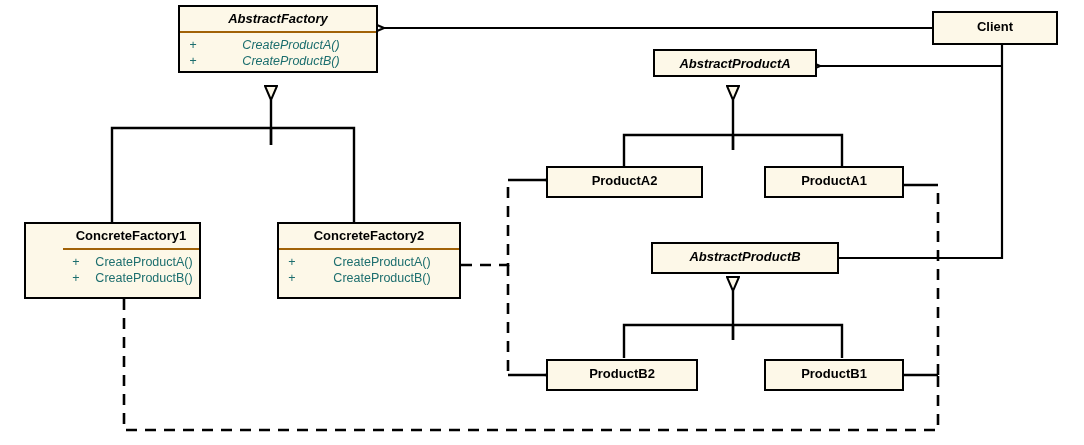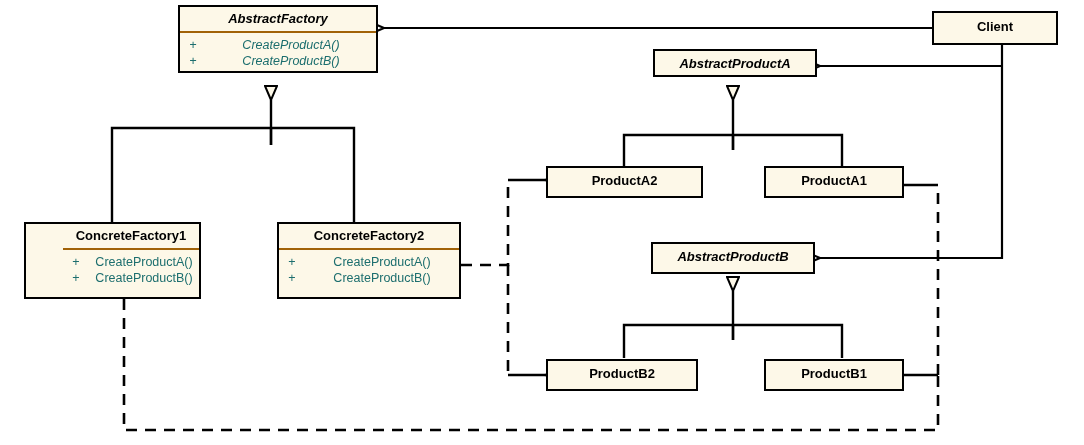--- a/index.html
+++ b/index.html
@@ -170,21 +170,21 @@
   </div>
 
   <div class="uml-box title-only" style="left:546px; top:166px; width:157px; height:32px;">
     <div class="uml-title">ProductA2</div>
   </div>
 
   <div class="uml-box title-only" style="left:764px; top:166px; width:140px; height:32px;">
     <div class="uml-title">ProductA1</div>
   </div>
 
-  <div class="uml-box title-only" style="left:651px; top:242px; width:164px; height:32px;">
+  <div class="uml-box title-only" style="left:651px; top:242px; width:188px; height:32px;">
     <div class="uml-title abstract">AbstractProductB</div>
   </div>
 
   <div class="uml-box title-only" style="left:546px; top:359px; width:152px; height:32px;">
     <div class="uml-title">ProductB2</div>
   </div>
 
   <div class="uml-box title-only" style="left:764px; top:359px; width:140px; height:32px;">
     <div class="uml-title">ProductB1</div>
   </div>

